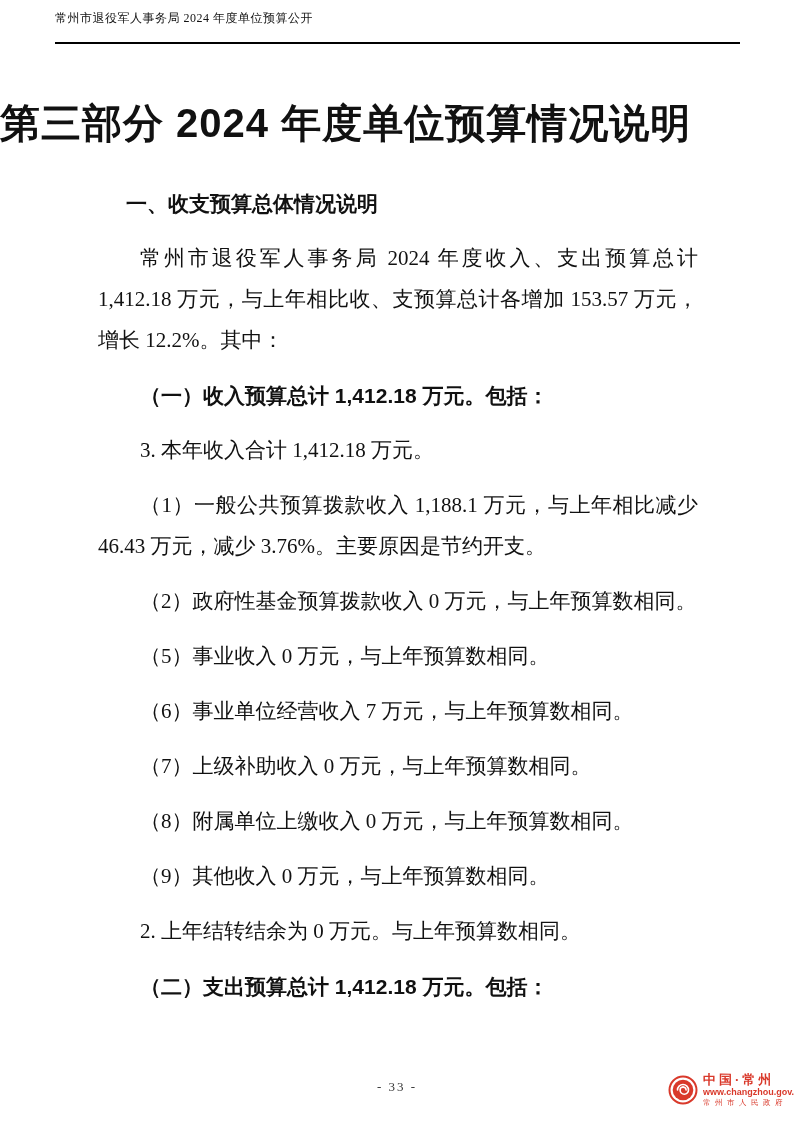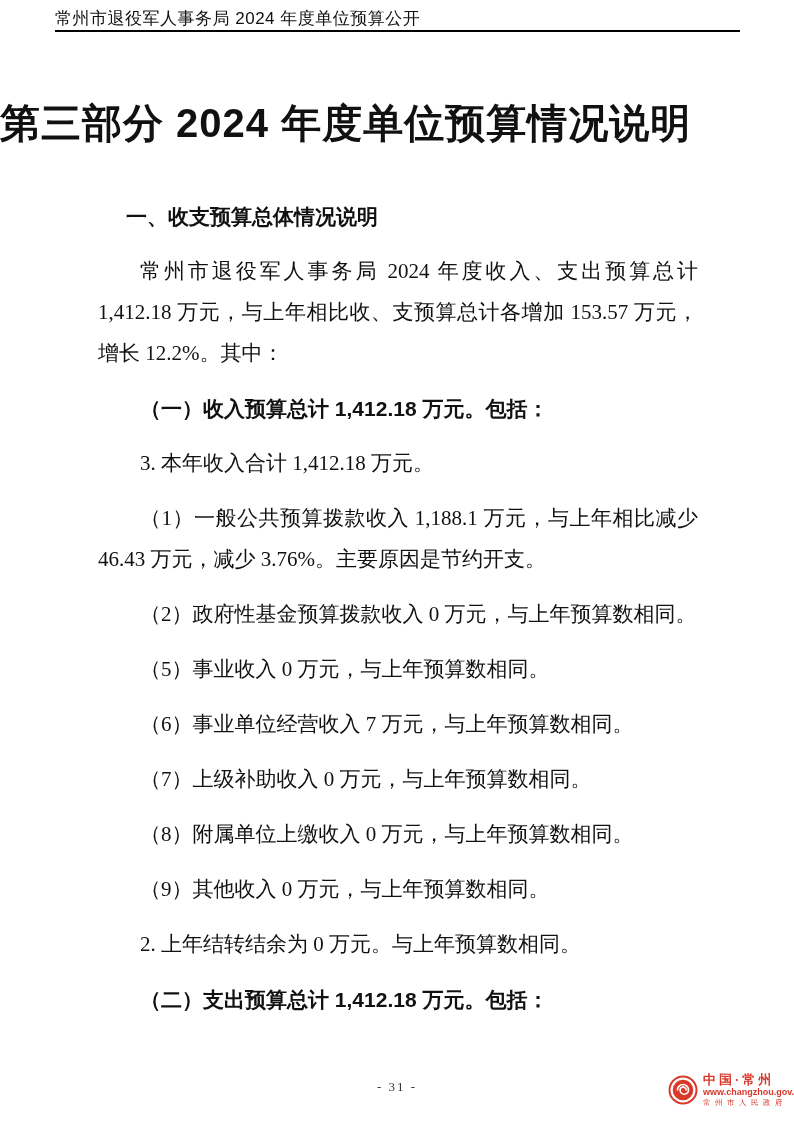--- a/index.html
+++ b/index.html
@@ -13,43 +13,43 @@
     color: var(--ink);
     font-family: "Liberation Serif", "DejaVu Serif", serif;
     overflow: hidden;
     margin: 0 auto;
   }
   .header {
     position: absolute;
     left: 55px;
     top: 11px;
     width: 685px;
-    font-size: 17px;
+    font-size: 12px;
     line-height: 15px;
-    padding-bottom: 4px;
+    padding-bottom: 16px;
     border-bottom: 2px solid #000;
-    font-family: Liberation Sans, sans-serif;
+    font-family: Liberation Serif, serif;
     letter-spacing: 0.5px;
   }
   .doc-title {
     position: absolute;
     top: 103px;
     left: 0;
     width: 100%;
     text-align: left;
     font-size: 40px;
     line-height: 40px;
     font-weight: bold;
     font-family: Liberation Sans, sans-serif;
     letter-spacing: 1px;
   }
   .content {
     position: absolute;
     left: 84px;
-    top: 196px;
+    top: 183px;
     width: 628px;
     font-size: 21px;
     line-height: 41px;
     text-align: justify;
   }
   .section-heading {
     font-weight: bold;
     text-indent: 2em;
     font-family: "Liberation Sans", "DejaVu Sans", sans-serif;
   }
@@ -127,21 +127,21 @@
         <p class="para">（5）事业收入 0 万元，与上年预算数相同。</p>
         <p class="para">（6）事业单位经营收入 7 万元，与上年预算数相同。</p>
         <p class="para">（7）上级补助收入 0 万元，与上年预算数相同。</p>
         <p class="para">（8）附属单位上缴收入 0 万元，与上年预算数相同。</p>
         <p class="para">（9）其他收入 0 万元，与上年预算数相同。</p>
         <p class="para">2. 上年结转结余为 0 万元。与上年预算数相同。</p>
         <p class="para bold">（二）支出预算总计 1,412.18 万元。包括：</p>
       </div>
   </div>
 
-  <div class="footer-pagenum">- 31 -</div>
+  <div class="footer-pagenum">- 33 -</div>
 
   <div class="logo">
     <svg class="emblem" viewBox="0 0 30 30" aria-hidden="true">
       <circle cx="15" cy="15" r="13.5" fill="none" stroke="var(--logo-red)" stroke-width="2"></circle>
       <circle cx="15" cy="15" r="10.3" fill="var(--logo-red)"></circle>
       <path d="M9.5 15 a5.5 5.5 0 0 1 11 0 a4.2 4.2 0 0 1 -8.4 0 a3 3 0 0 1 6 0" fill="none" stroke="#ffffff" stroke-width="1.6" stroke-linecap="round"></path>
       <circle cx="15" cy="12.2" r="1" fill="#ffffff"></circle>
     </svg>
     <div class="logo-text">
       <div class="logo-brand">中国·常州</div>

